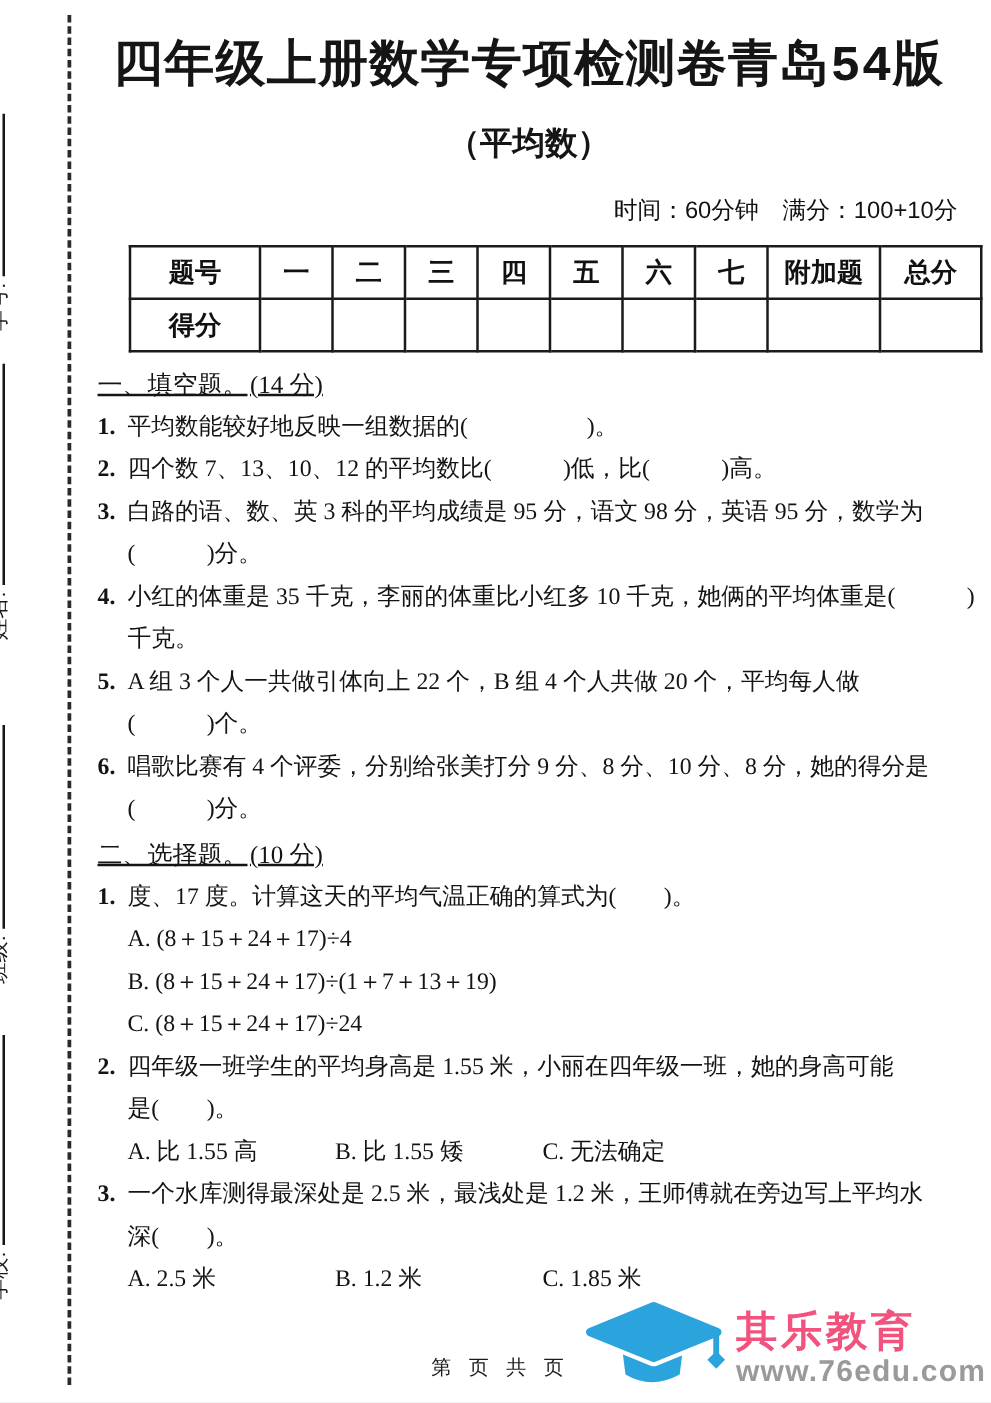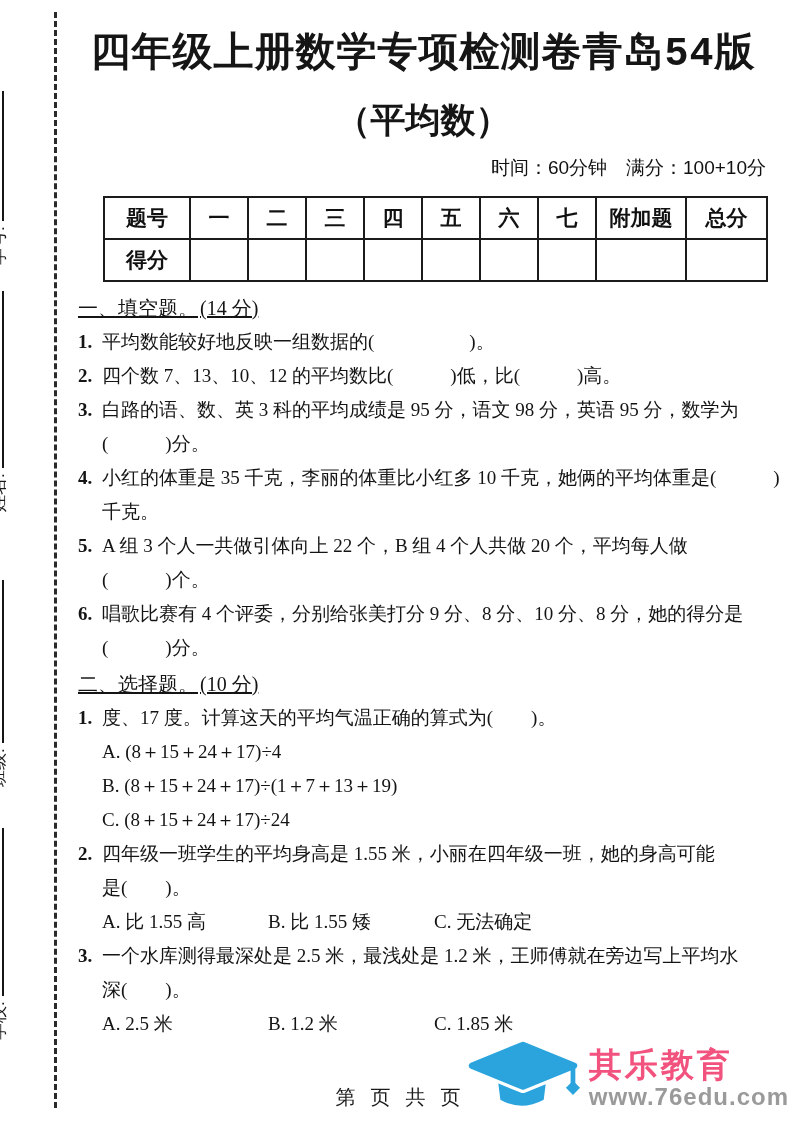--- a/index.html
+++ b/index.html
@@ -25,61 +25,61 @@
   }
 
   
   .main-title {
     position:absolute; left:78px; top:30px; width:690px;
     text-align:center; font-size:40px; font-weight:bold; line-height:1.25;
     font-family:Liberation Mono, monospace; letter-spacing:1px;
   }
   .sub-title {
     position:absolute; left:78px; top:97px; width:690px;
-    text-align:center; font-size:35px; font-weight:bold;
+    text-align:center; font-size:26px; font-weight:bold;
     font-family:Liberation Sans, sans-serif;
   }
   .exam-info {
     position:absolute; left:78px; top:155px; width:688px;
     text-align:right; font-size:19px; color:#111;
     font-family:"Liberation Sans","DejaVu Sans",sans-serif;
   }
 
   
   .score-table {
     position:absolute; left:103px; top:196px; width:663px;
     border-collapse:collapse; table-layout:fixed;
     font-family:"Liberation Sans","DejaVu Sans",sans-serif;
   }
   .score-table th, .score-table td {
     border:2px solid #1b1b1b; height:42px; text-align:center;
     font-size:21px; font-weight:bold; color:#111;
   }
-  .score-table .c0 { width:86px;border-radius:21px; }
+  .score-table .c0 { width:104px;border-radius:21px; }
   .score-table .cn { width:58px; }
   .score-table .c8 { width:90px; }
   .score-table .c9 { width:81px; }
 
   
   .content {
     position:absolute; left:78px; top:289px; width:692px;
     font-size:19px; line-height:34px; color:#141414;
   }
   .sec-heading { font-size:20px; margin-top:2px;text-decoration:underline; }
   .sec-heading .pts { margin-left:2px; }
   .q { position:relative; padding-left:24px; }
   .qnum { position:absolute; left:0; top:0; font-weight:bold; }
   .qline { white-space:nowrap; }
   .opts .opt { display:inline-block; width:166px; }
   .opts .opt:last-child { width:auto; }
 
   
   .footer-page {
     position:absolute; left:78px; top:1084px; width:640px; text-align:center;
-    font-size:20px; word-spacing:10px; color:#1a1a1a;
+    font-size:16px; word-spacing:10px; color:#1a1a1a;
   }
   .logo {
     position:absolute; right:4px; top:1038px;
     display:flex; align-items:center;
   }
   .logo-text { display:flex; flex-direction:column; align-items:flex-start; }
   .logo-brand {
     font-family:"Liberation Sans","DejaVu Sans",sans-serif;
     font-size:33px; font-weight:bold; color:#f2537e; letter-spacing:3px;
     line-height:1.1;

